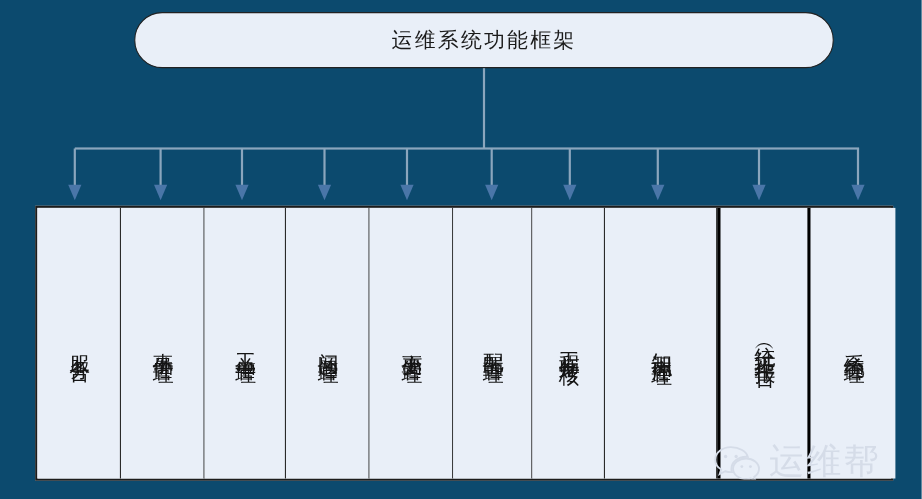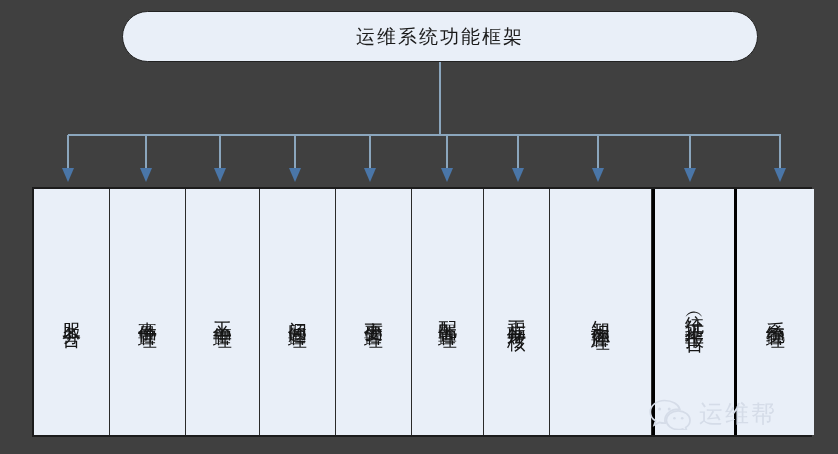--- a/index.html
+++ b/index.html
@@ -7,21 +7,21 @@
     padding: 0;
     background: #ffffff;
   }
   body {
     font-family: "Liberation Serif", "DejaVu Serif", serif;
   }
   #canvas {
     position: relative;
     width: 838px;
     height: 454px;
-    background: #404040;
+    background: #0c4a6e;
     overflow: hidden;
   }
 
   
   #title-box {
     position: absolute;
     left: 122px;
     top: 11px;
     width: 636px;
     height: 51px;
@@ -118,21 +118,21 @@
     position: absolute;
     left: 648px;
     top: 398px;
     display: flex;
     align-items: center;
     gap: 7px;
     pointer-events: none;
   }
   #wechat-icon { display: block; }
   #watermark-text {
-    font-size: 24px;
+    font-size: 32px;
     color: #d5dce8;
     letter-spacing: 2px;
     font-family: Liberation Serif, serif;
     white-space: nowrap;
   }
 </style>
 </head>
 <body>
 
 <div id="canvas">

